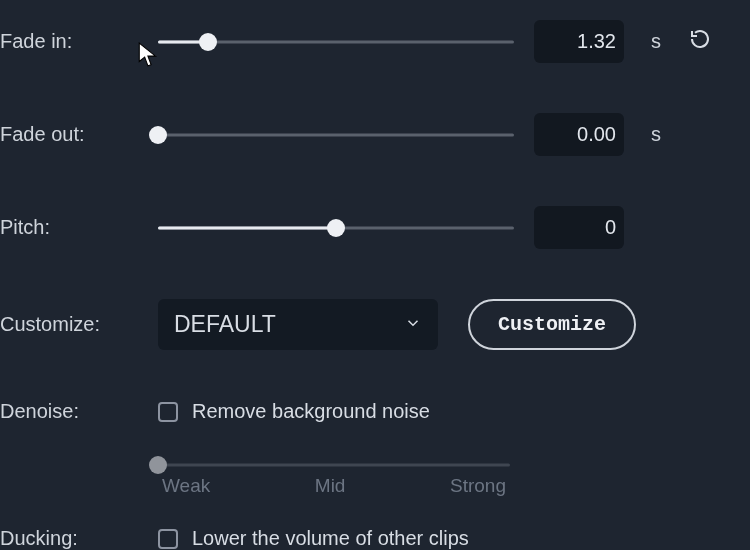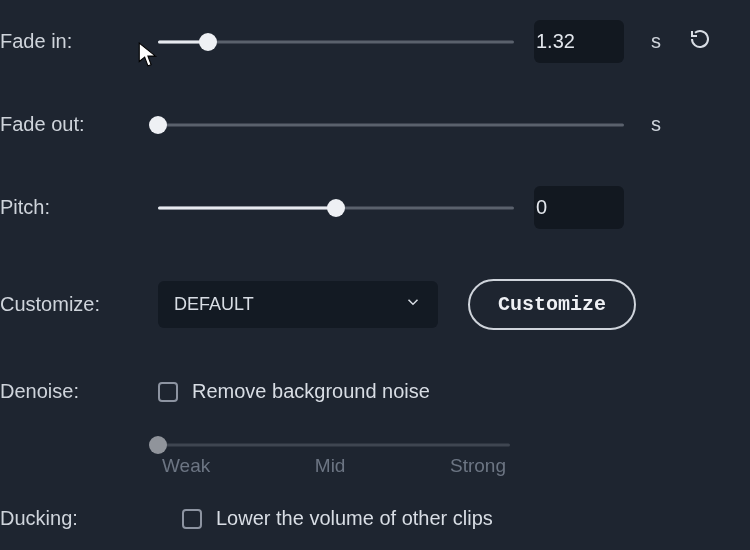--- a/index.html
+++ b/index.html
@@ -49,40 +49,40 @@
     position: absolute; top: 50%;
     width: 18px; height: 18px; border-radius: 50%;
     background: #eef0f4;
     transform: translate(-50%, -50%);
   }
   .valbox {
     width: 90px;
     margin-left: 20px;
     background: #121820;
     border-radius: 6px;
-    padding: 10px 2px;
-    text-align: left;
+    padding: 10px 8px;
+    text-align: right;
     color: #e2e6ec; font-size: 20px;
   }
   .unit {
     width: 40px; text-align: center;
     margin-left: 12px;
     color: #cfd4db;
   }
   .reset-slot {
     width: 40px; display: flex; align-items: center; justify-content: center;
     margin-left: 4px;
   }
   .reset-icon svg { width: 24px; height: 24px; stroke: #d8dde4; stroke-width: 2; fill: none; }
   
   .select {
     background: #131a23;
     border: none;
     color: #d8dde4;
-    font-size: 18px;
+    font-size: 23px;
     padding: 12px 16px;
     border-radius: 6px;
     width: 280px;
     display: flex; align-items: center; justify-content: space-between;
   }
   .chevron svg { width: 18px; height: 18px; stroke: #d8dde4; stroke-width: 2; fill: none; }
   .btn-outline {
     border: 2px solid #cfd4db;
     border-radius: 28px;
     padding: 12px 28px;
@@ -148,20 +148,21 @@
   </div>
 
   <div class="row">
     <div class="label-col">Fade out:</div>
     <div class="slider-col">
       <div class="slider">
         <div class="track"></div>
         <div class="track-fill" style="width: 0%;"></div>
         <div class="thumb" style="left: 0%;"></div>
       </div>
+      <div class="valbox">0.00</div>
       <div class="unit">s</div>
       <div class="reset-slot"></div>
     </div>
   </div>
 
   <div class="row">
     <div class="label-col">Pitch:</div>
     <div class="slider-col">
       <div class="slider">
         <div class="track"></div>
@@ -202,21 +203,21 @@
       <div class="track-fill" style="width: 0%;"></div>
       <div class="thumb" style="left: 0%;"></div>
     </div>
     <div class="tickrow">
       <span>Weak</span>
       <span>Mid</span>
       <span>Strong</span>
     </div>
   </div>
 
-  <div class="row" style="margin-top:30px;gap:24px;">
+  <div class="row" style="margin-top:30px;">
     <div class="label-col">Ducking:</div>
     <div class="slider-col">
       <span class="chk"></span>
       <span class="chk-label">Lower the volume of other clips</span>
     </div>
   </div>
 
   <div class="cursor" style="left: 138px; top: 42px;">
     <svg viewBox="0 0 20 24" width="22" height="26">
       <path d="M1 1 L1 18 L6 14 L9 22 L12 21 L9 13 L16 13 Z" fill="#ffffff" stroke="#000" stroke-width="1"></path>

